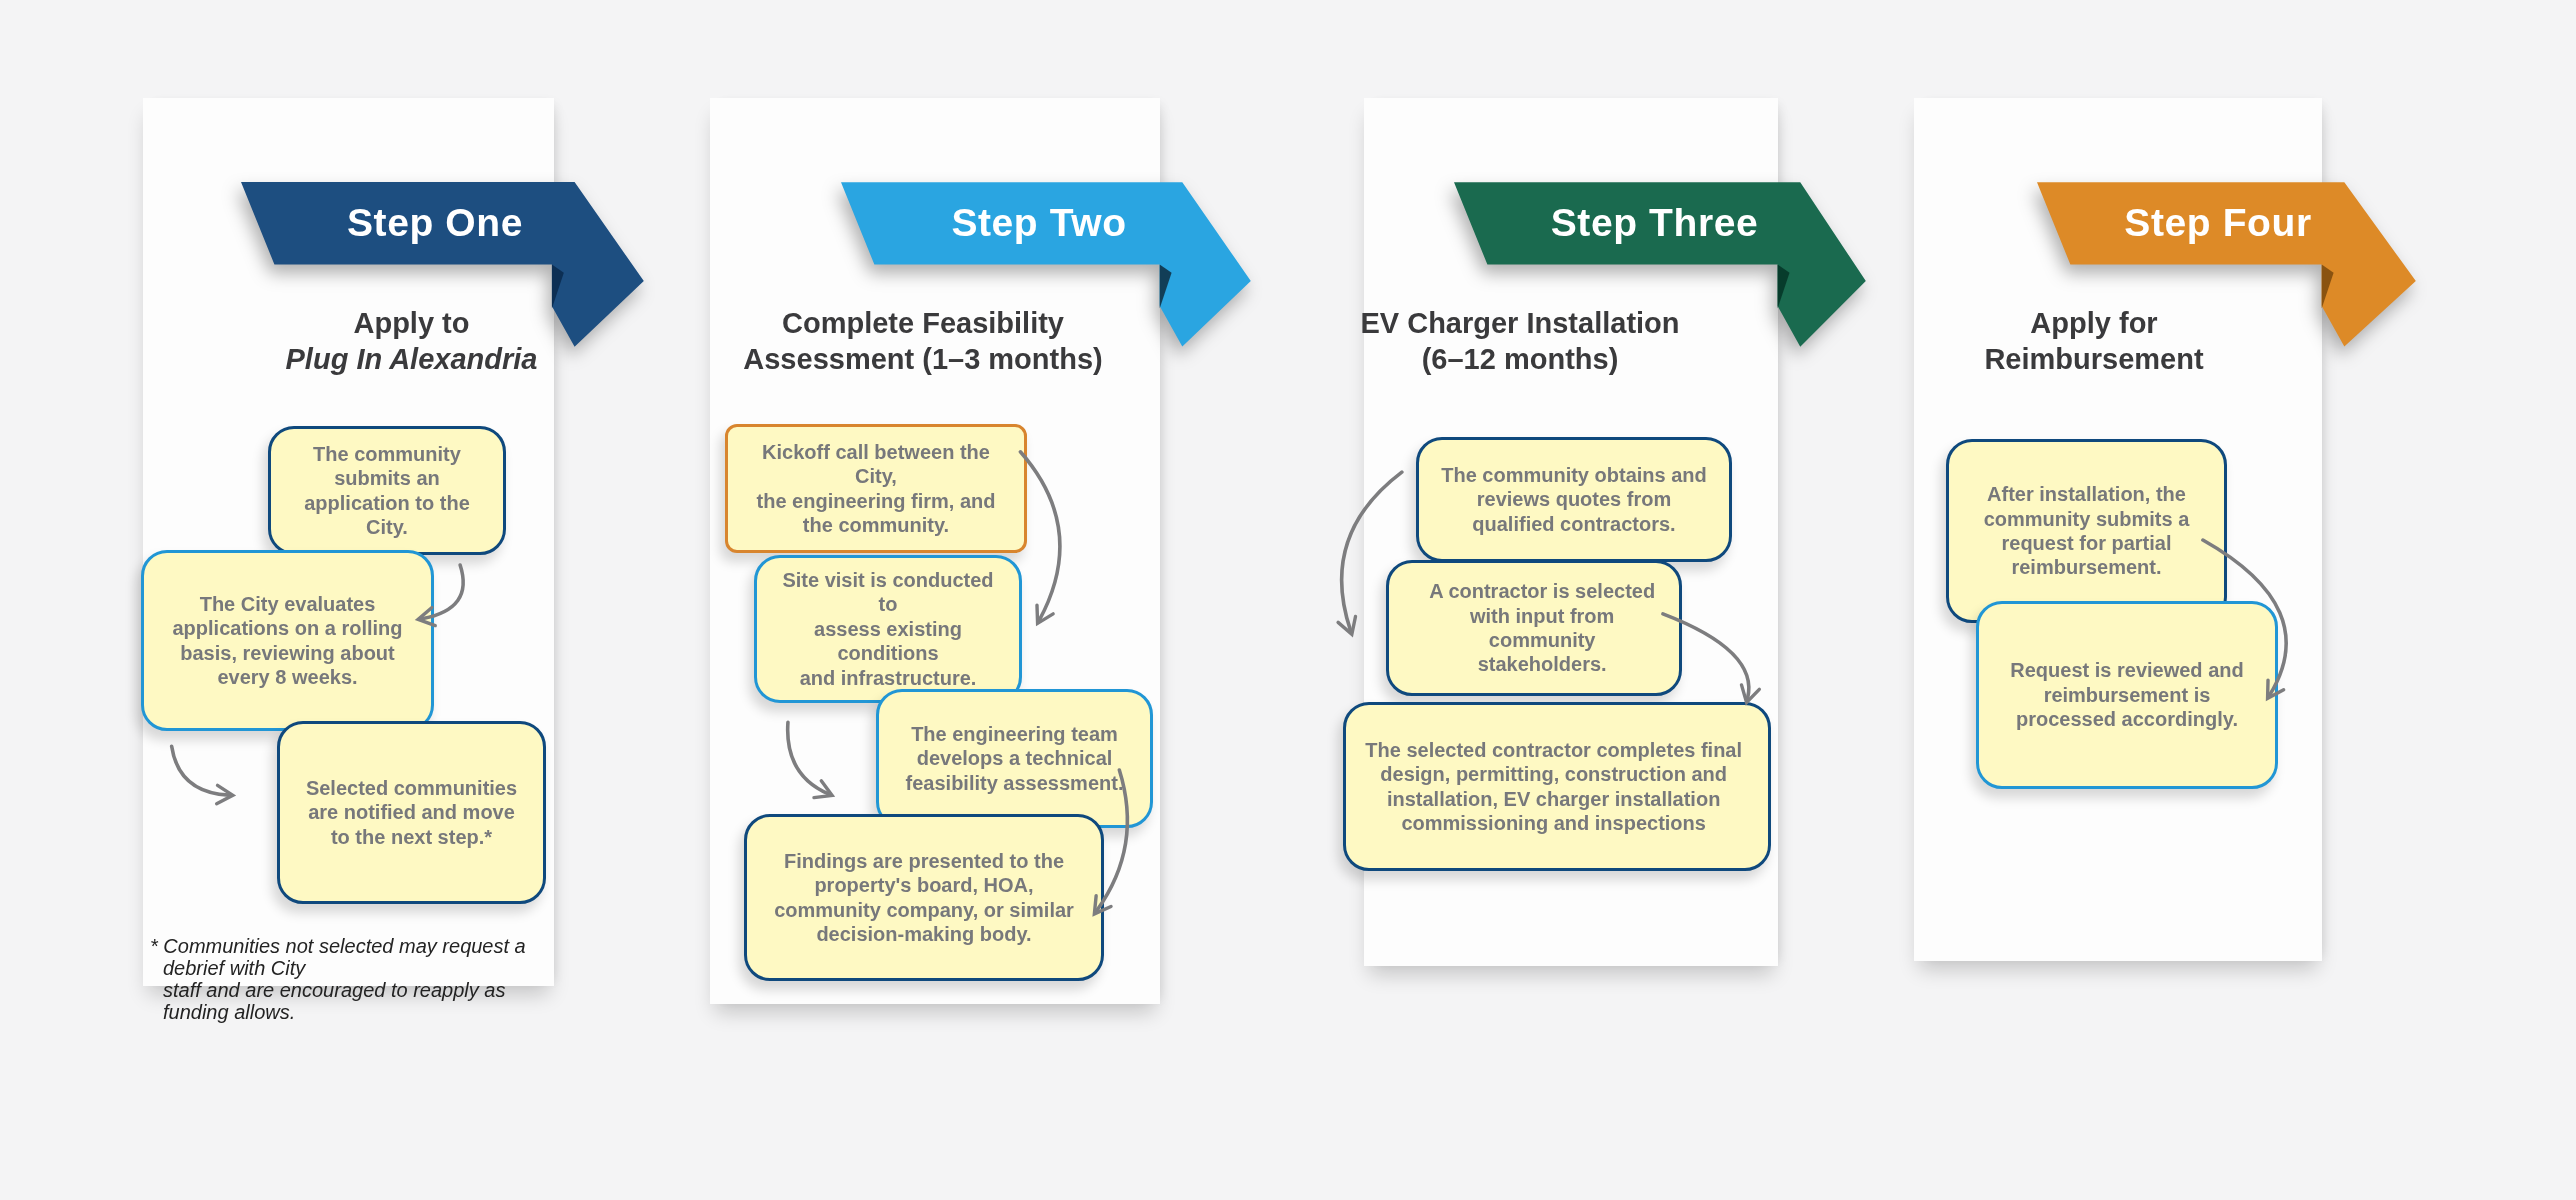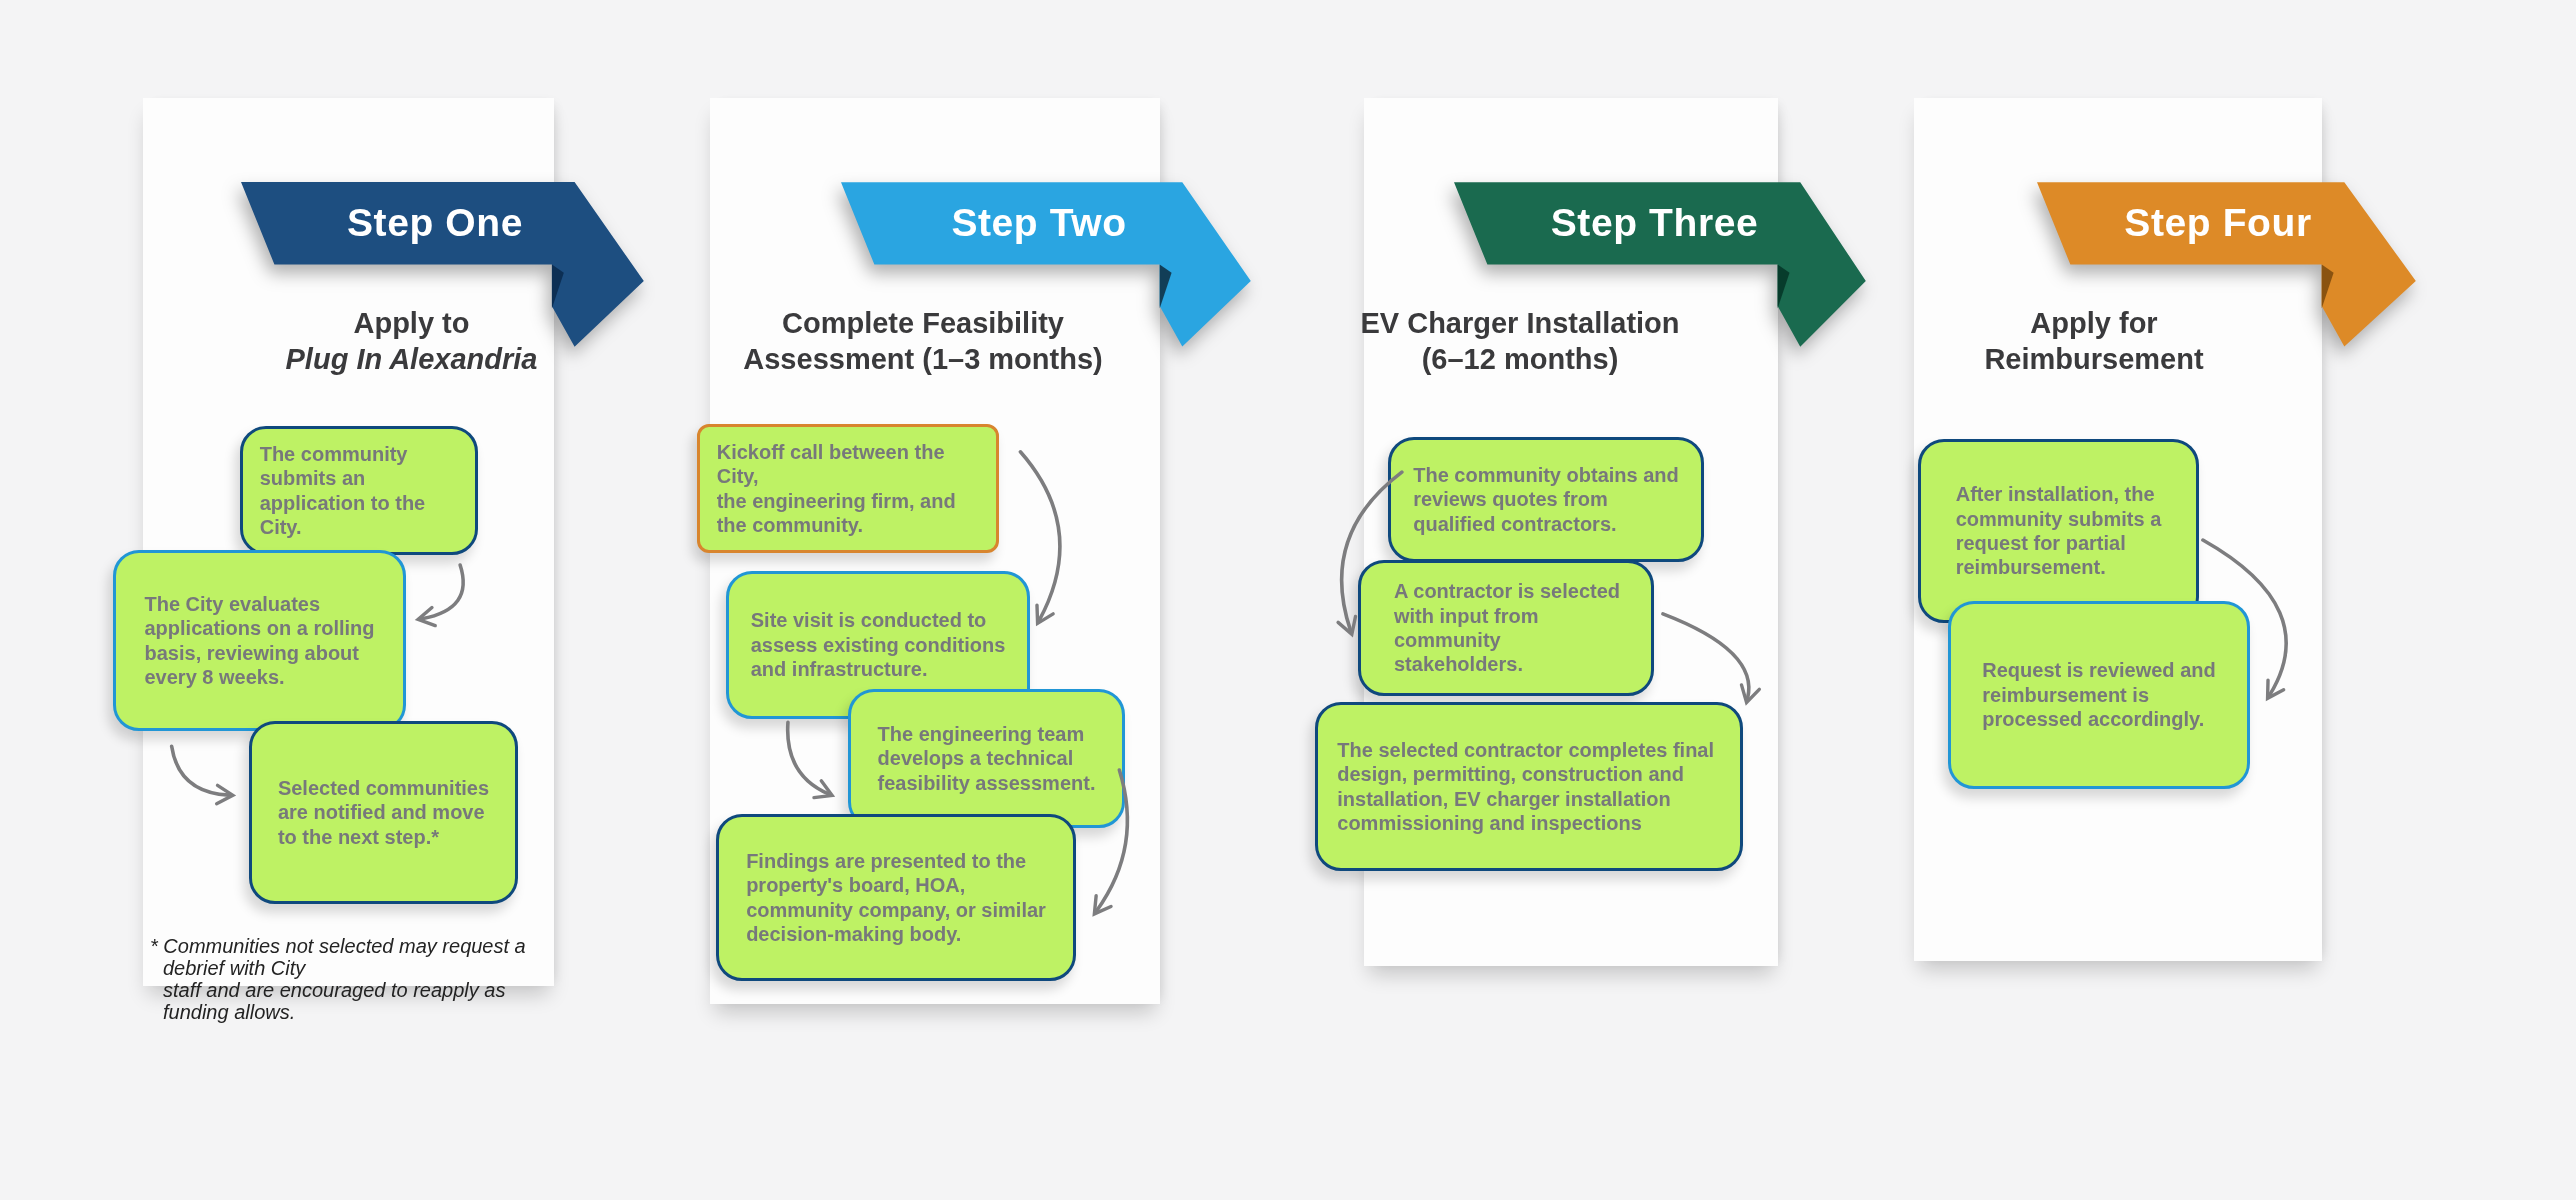--- a/index.html
+++ b/index.html
@@ -26,30 +26,30 @@
   .title{position:absolute;top:305px;text-align:center;color:#3a3a3c;font-weight:bold;
          font-size:29px;line-height:36px;}
   .t1{left:143px;width:411px;transform:translateX(63px)}
   .t2{left:710px;width:450px;transform:translateX(-12px)}
   .t3{left:1364px;width:414px;transform:translateX(-51px)}
   .t4{left:1914px;width:408px;transform:translateX(-24px)}
   .title span{display:block;}
   .t1 .tl2{font-style:italic;}
 
   
-  .box{position:absolute;background:#bef264;border:3.6px solid #0f497d;border-radius:26px;
-       display:flex;align-items:center;justify-content:center;text-align:left;
+  .box{position:absolute;background:#fef9c3;border:3.6px solid #0f497d;border-radius:26px;
+       display:flex;align-items:center;justify-content:center;text-align:center;
        color:#77787b;font-weight:bold;font-size:20px;line-height:24.4px;white-space:pre-line;
        padding:6px 16.7px;box-sizing:border-box;
-       box-shadow:-4.8px 8.3px 12px rgba(0,0,0,.15);}
+       box-shadow:-4.8px 8.3px 12px rgba(0,0,0,.15);margin-left:28px;}
   .s1b1{left:240px;top:426px;width:238px;height:129px}
   .s1b2{left:113px;top:550px;width:293px;height:181px}
   .s1b3{left:249px;top:721px;width:269px;height:183px}
   .s2b1{left:697px;top:424px;width:302px;height:129px}
-  .s2b2{left:726px;top:571px;width:304px;height:148px}
+  .s2b2{left:726px;top:555px;width:268px;height:148px}
   .s2b3{left:848px;top:689px;width:277px;height:139px}
   .s2b4{left:716px;top:814px;width:360px;height:167px}
   .s3b1{left:1388px;top:437px;width:316px;height:125px}
   .s3b2{left:1358px;top:560px;width:296px;height:136px}
   .s3b3{left:1315px;top:702px;width:428px;height:169px}
   .s4b1{left:1918px;top:439px;width:281px;height:184px}
   .s4b2{left:1948px;top:601px;width:302px;height:188px}
 
   
   .footnote{position:absolute;left:150px;top:935px;width:393px;color:#232323;

